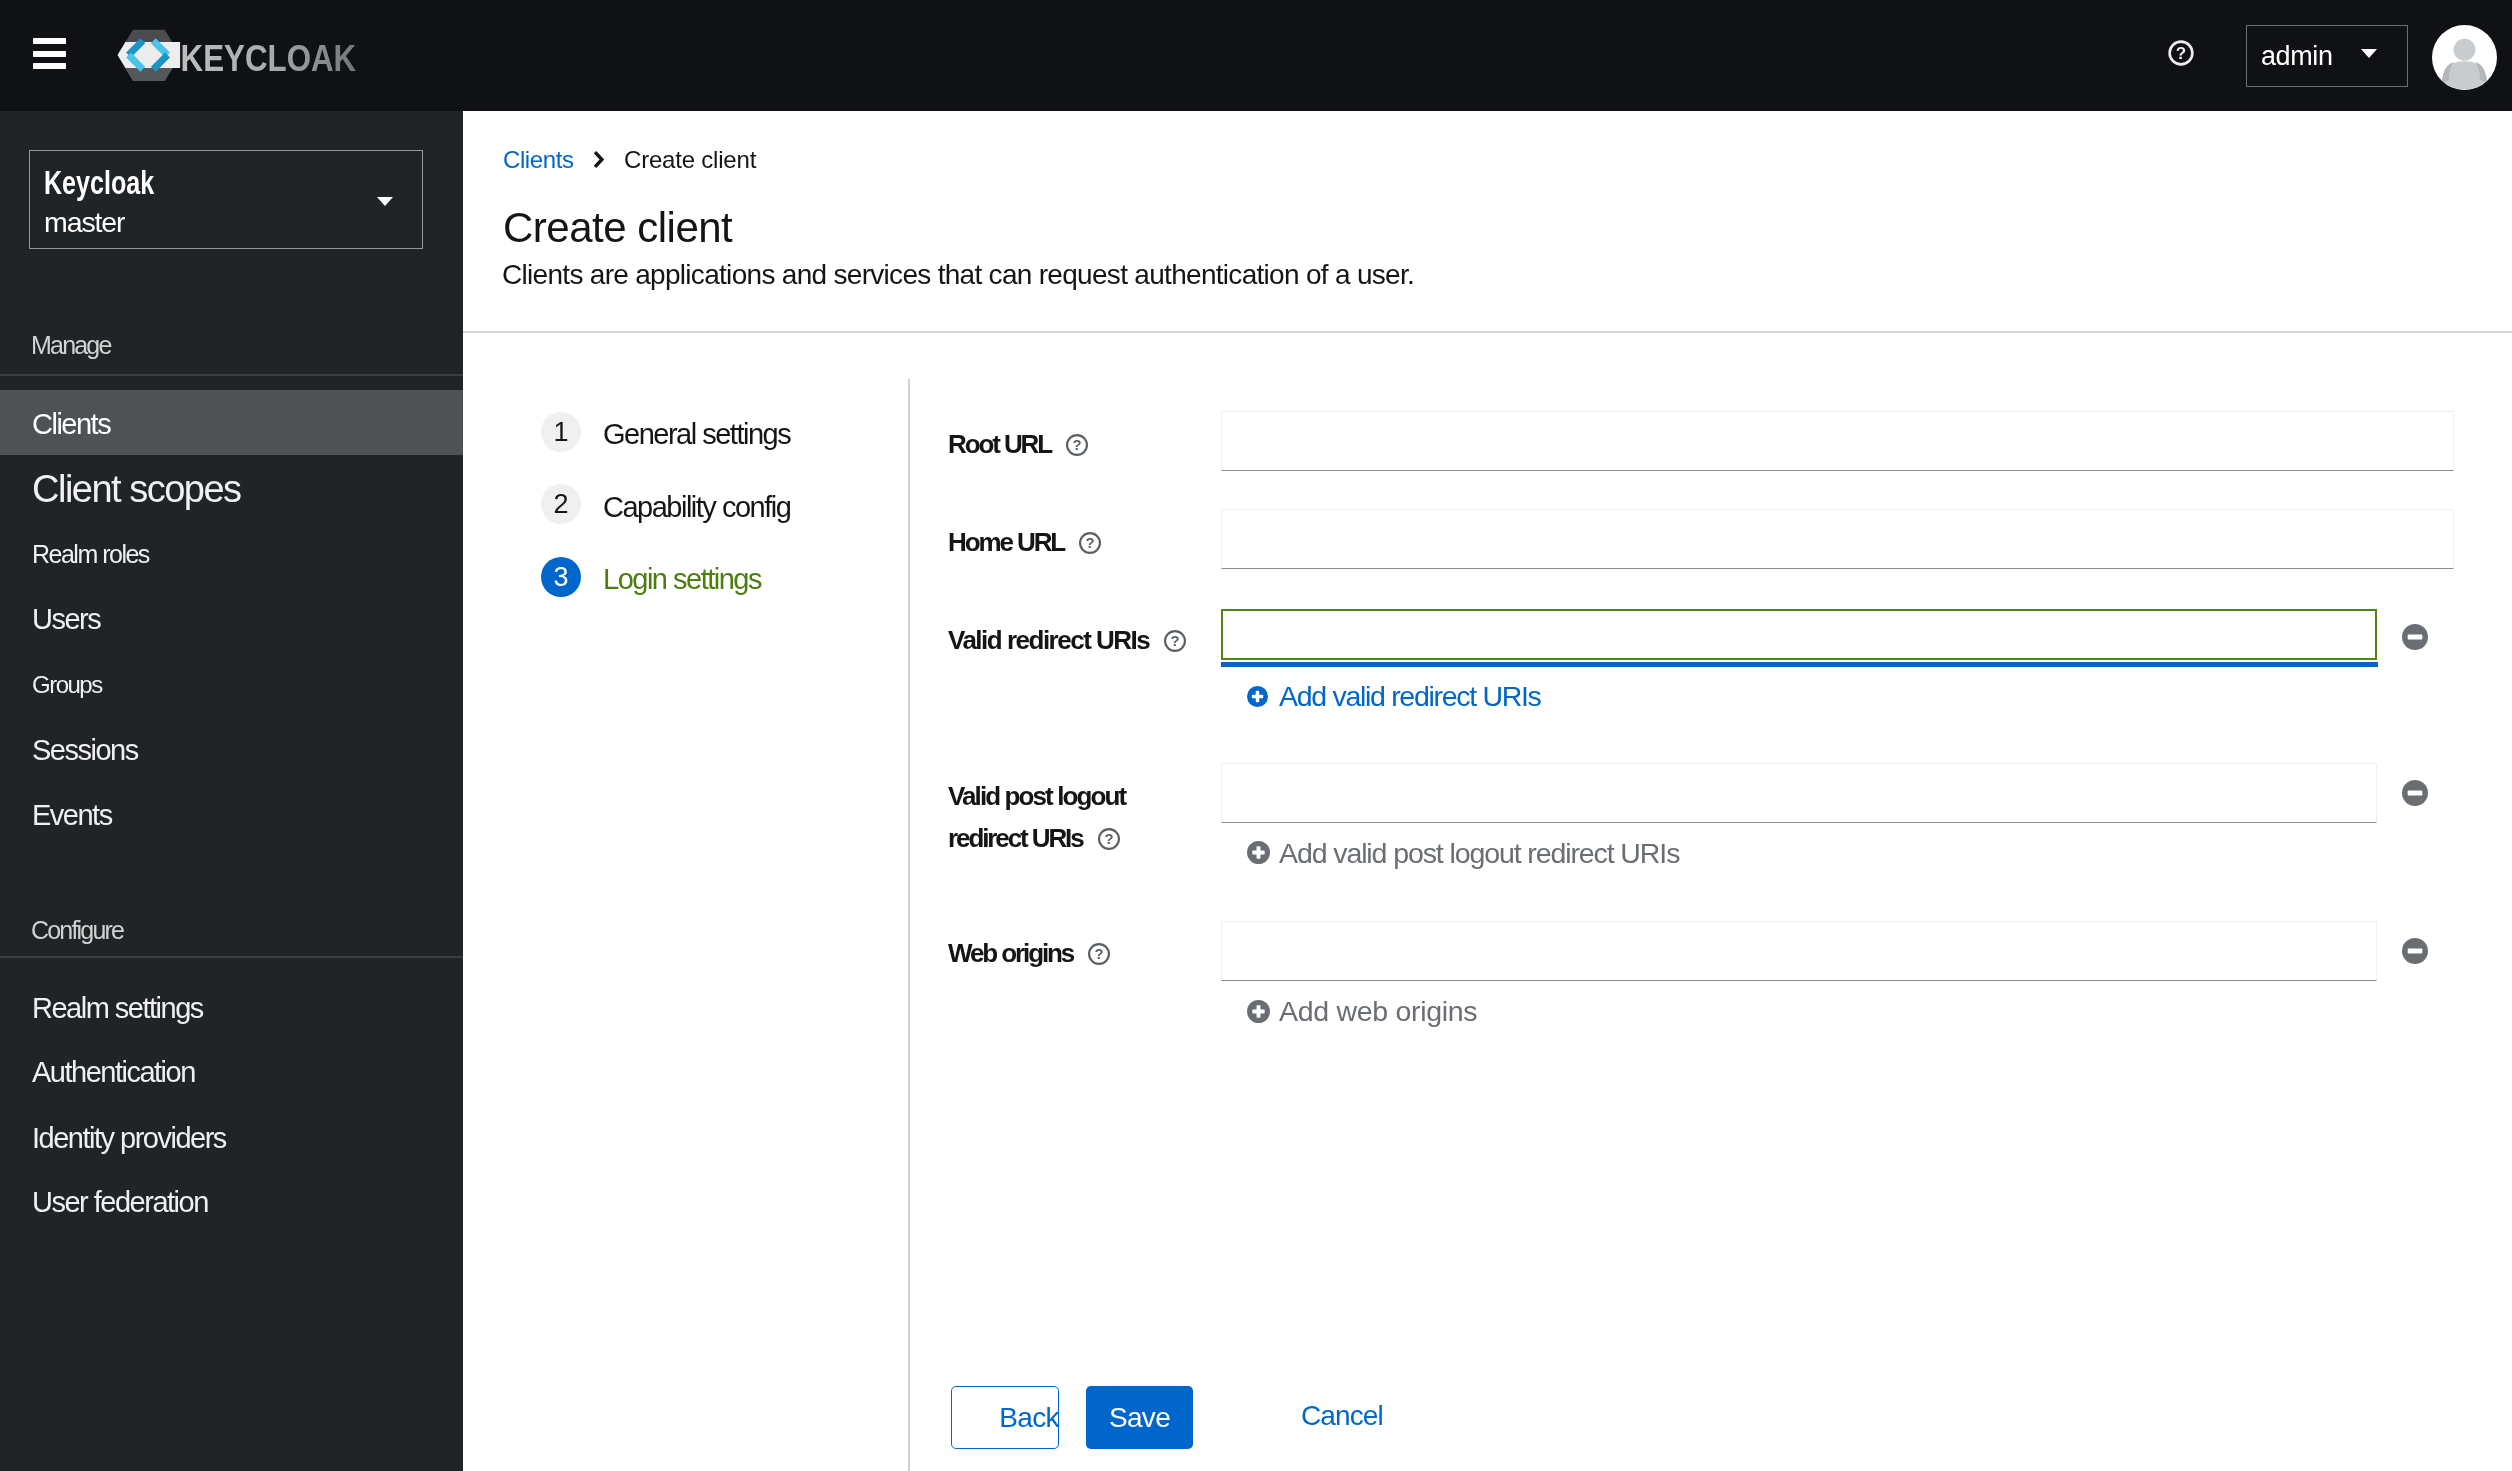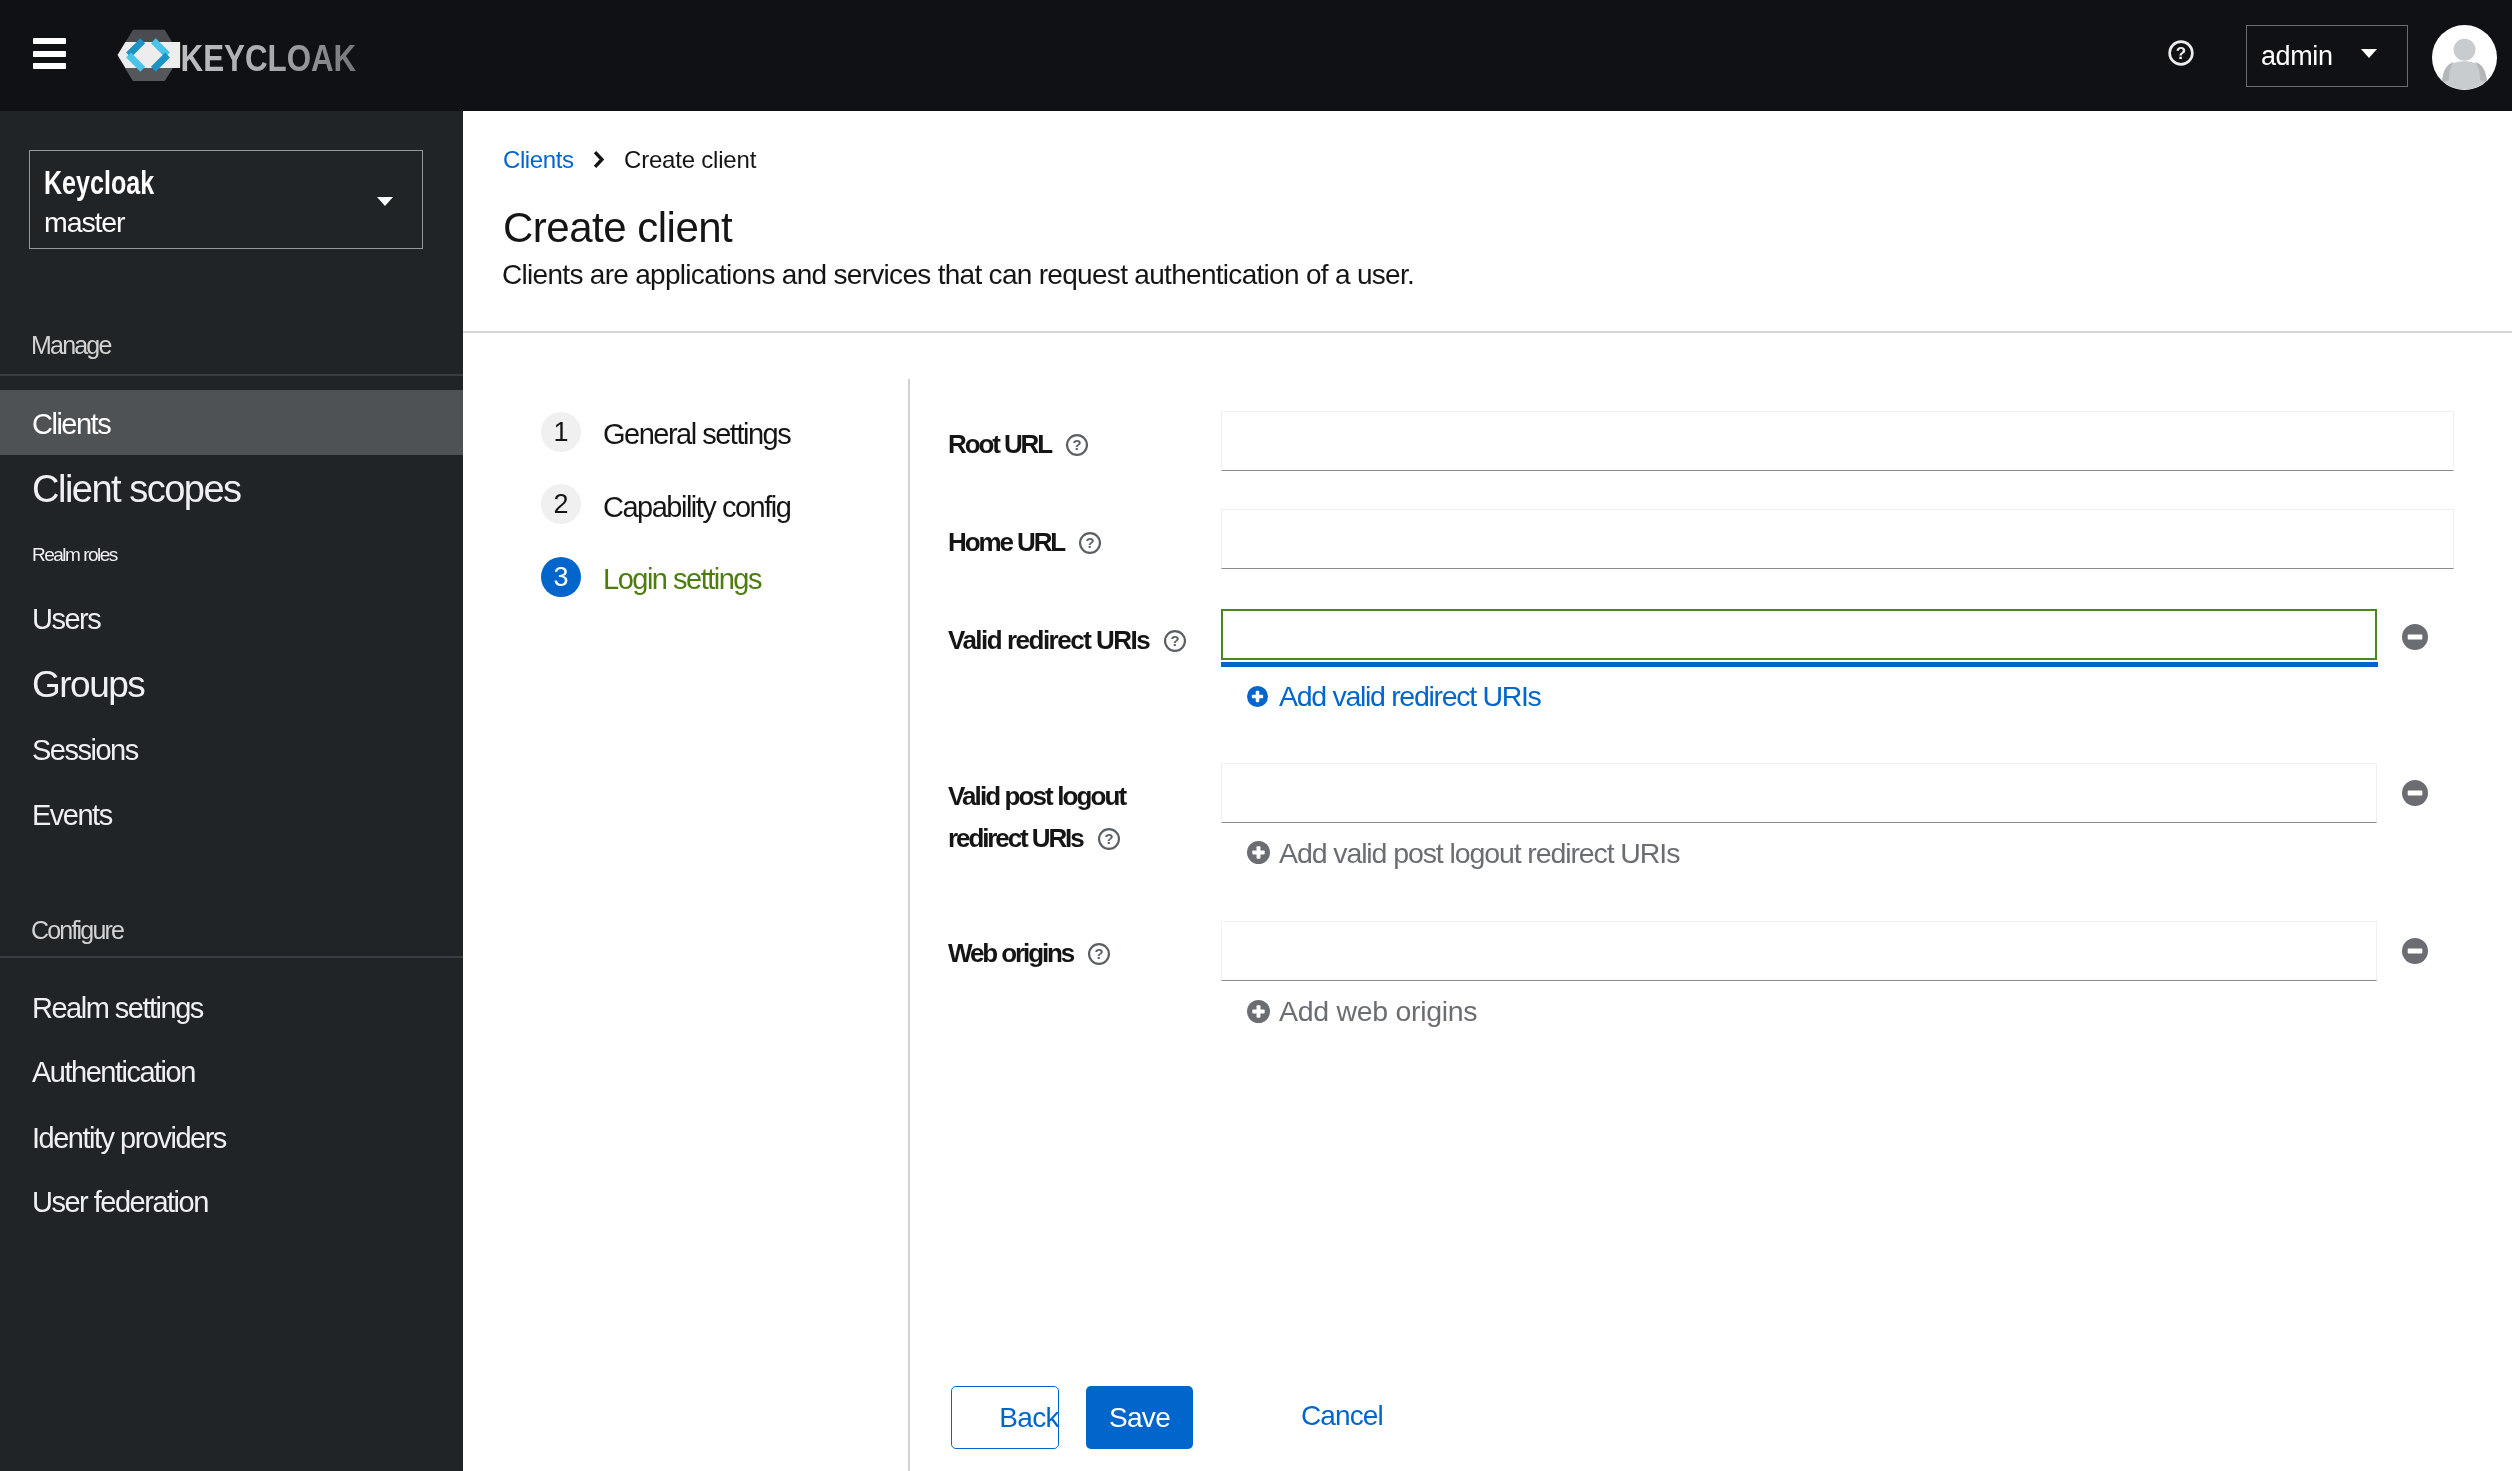--- a/index.html
+++ b/index.html
@@ -63,23 +63,23 @@
   <div class="abs" style="left:29px;top:150px;width:394px;height:99px;border:1.6px solid #949699;"></div>
   <div class="abs" style="left:44px;top:165px;font-size:33px;line-height:36px;font-weight:bold;color:#fff;transform:scaleX(0.76);transform-origin:0 0;">Keycloak</div>
   <div class="abs" style="left:44px;top:204px;font-size:28.5px;line-height:36px;color:#fff;letter-spacing:-1.1px;">master</div>
   <div class="abs" style="left:377px;top:197px;width:0;height:0;border-left:8.2px solid transparent;border-right:8.2px solid transparent;border-top:9.8px solid #fff;"></div>
 
   <div class="abs" style="left:31px;top:329px;font-size:25px;line-height:33px;color:#d2d2d2;letter-spacing:-1.8px;">Manage</div>
   <div class="abs" style="left:0;top:374px;width:463px;height:1.6px;background:#3a3d41;"></div>
   <div class="abs" style="left:0;top:390px;width:463px;height:65px;background:#4f5255;"></div>
   <div class="abs" style="left:32px;top:392px;font-size:29px;line-height:65px;color:#fff;letter-spacing:-1.5px;">Clients</div>
   <div class="abs" style="left:32px;top:457px;font-size:38px;line-height:65px;color:#f0f0f2;letter-spacing:-1.5px;">Client scopes</div>
-  <div class="abs" style="left:32px;top:522px;font-size:19px;line-height:65px;color:#f0f0f2;letter-spacing:-1.5px;">Realm roles</div>
+  <div class="abs" style="left:32px;top:522px;font-size:25px;line-height:65px;color:#f0f0f2;letter-spacing:-1.5px;">Realm roles</div>
   <div class="abs" style="left:32px;top:587px;font-size:29px;line-height:65px;color:#f0f0f2;letter-spacing:-1.5px;">Users</div>
-  <div class="abs" style="left:32px;top:652px;font-size:37px;line-height:65px;color:#f0f0f2;letter-spacing:-1.5px;">Groups</div>
+  <div class="abs" style="left:32px;top:652px;font-size:24px;line-height:65px;color:#f0f0f2;letter-spacing:-1.5px;">Groups</div>
   <div class="abs" style="left:32px;top:718px;font-size:29px;line-height:65px;color:#f0f0f2;letter-spacing:-1.5px;">Sessions</div>
   <div class="abs" style="left:32px;top:783px;font-size:29px;line-height:65px;color:#f0f0f2;letter-spacing:-1.5px;text-align:right;">Events</div>
 
   <div class="abs" style="left:31px;top:914px;font-size:25px;line-height:33px;color:#d2d2d2;letter-spacing:-1.8px;">Configure</div>
   <div class="abs" style="left:0;top:956px;width:463px;height:1.6px;background:#3a3d41;"></div>
   <div class="abs" style="left:32px;top:976px;font-size:29px;line-height:65px;color:#f0f0f2;letter-spacing:-1.5px;">Realm settings</div>
   <div class="abs" style="left:32px;top:1040px;font-size:29px;line-height:65px;color:#f0f0f2;letter-spacing:-1.5px;">Authentication</div>
   <div class="abs" style="left:32px;top:1106px;font-size:29px;line-height:65px;color:#f0f0f2;letter-spacing:-1.5px;">Identity providers</div>
   <div class="abs" style="left:32px;top:1170px;font-size:29px;line-height:65px;color:#f0f0f2;letter-spacing:-1.5px;">User federation</div>
 

